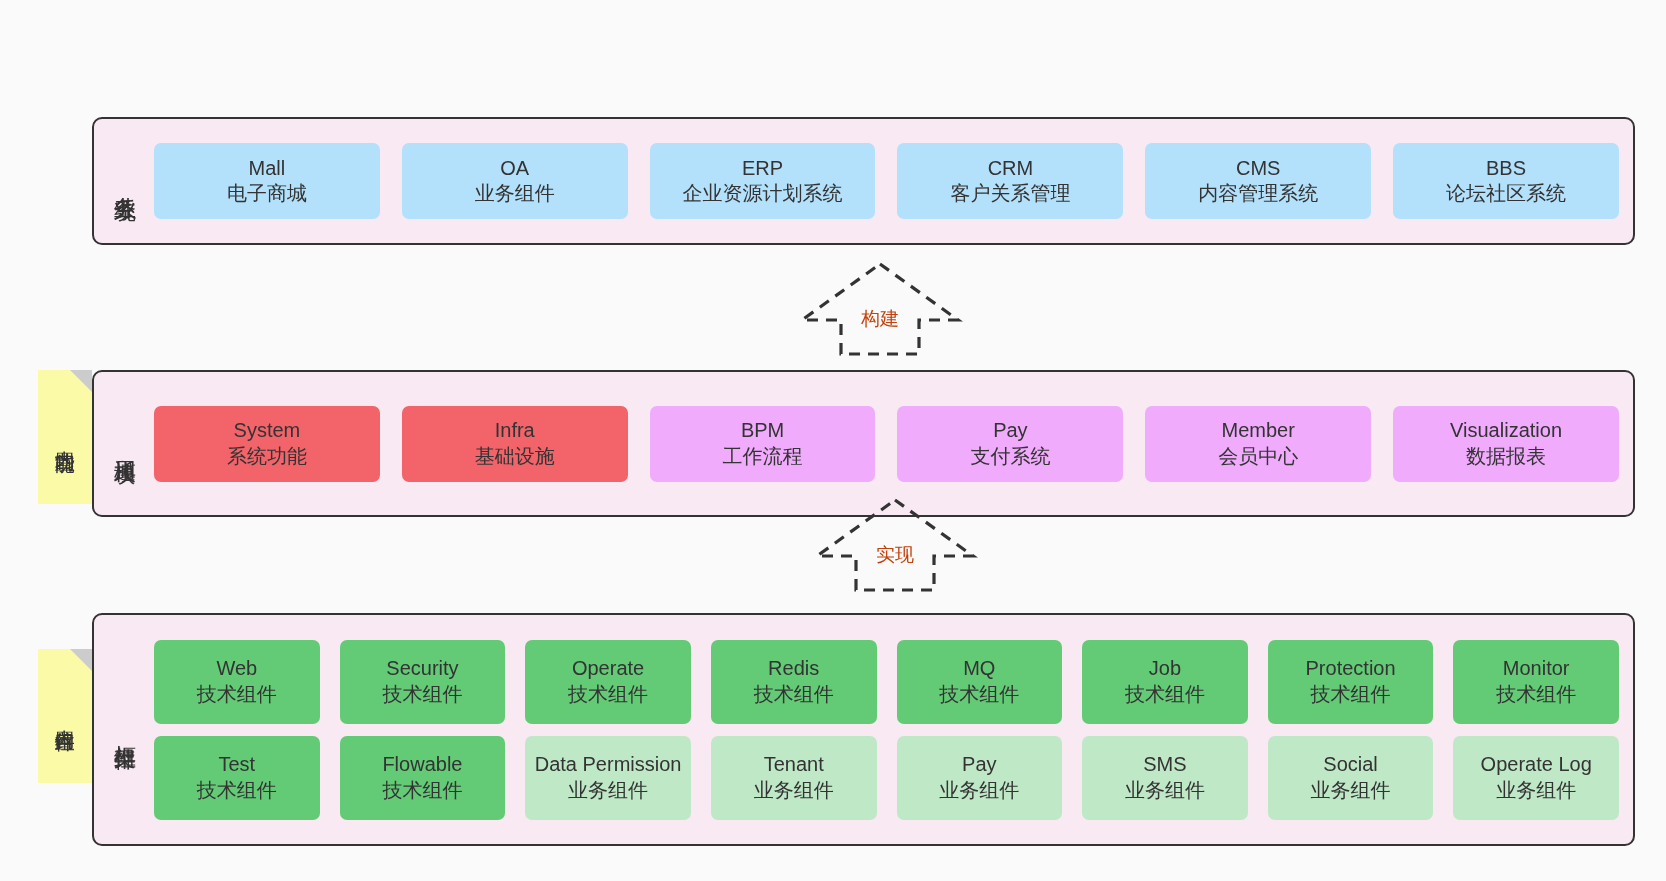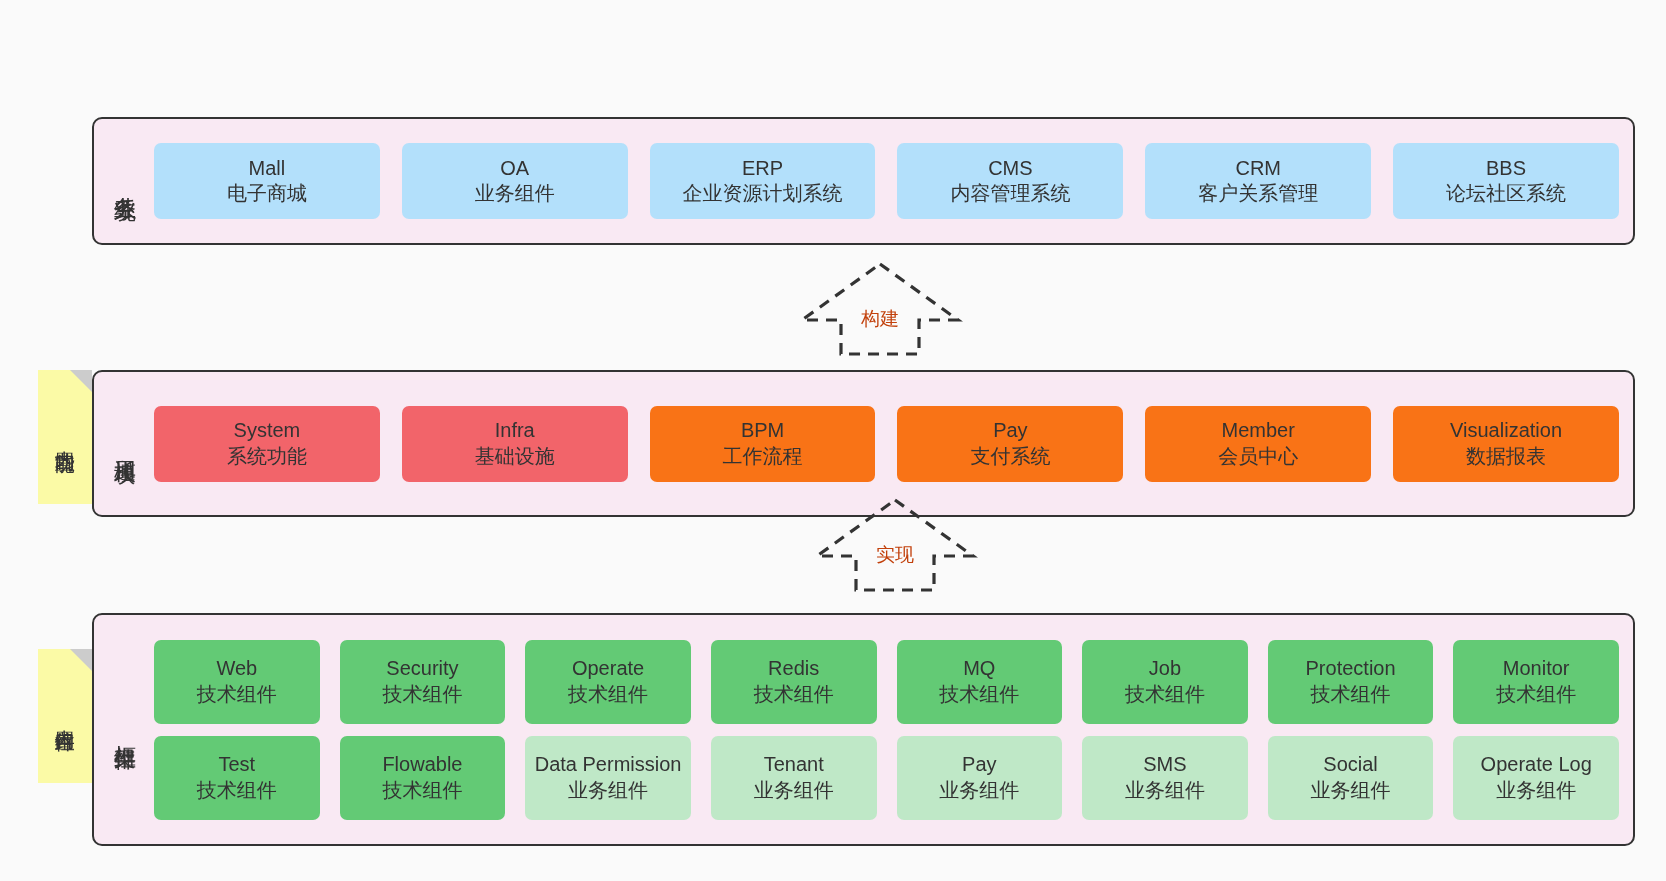--- a/index.html
+++ b/index.html
@@ -71,21 +71,21 @@
     box-sizing: border-box;
     padding: 4px 6px;
     user-select: none;
   }
   .card .t1 { white-space: normal; }
   .card .t2 { white-space: nowrap; }
 
   
   .c-blue        { background: #b3e0fb; }
   .c-red         { background: #f2646a; }
-  .c-pink        { background: #f97316; text-align: right; }
+  .c-pink        { background: #f0abfc; text-align: right; }
   .c-green       { background: #63ca75; }
   .c-lightgreen  { background: #bfe8c7; }
 
   
   #layer-business  { left: 92px;  top: 117px; width: 1543px; height: 128px; }
   #layer-common    { left: 92px;  top: 370px; width: 1543px; height: 147px; }
   #layer-framework { left: 92px;  top: 613px; width: 1543px; height: 233px; }
 
   #layer-business  .card-row { height: 76px; border-radius: 28px; }
   #layer-common    .card-row { height: 76px; }
@@ -155,26 +155,26 @@
       </div>
       <div class="card c-blue">
         <span class="t1">OA</span>
         <span class="t2">业务组件</span>
       </div>
       <div class="card c-blue">
         <span class="t1">ERP</span>
         <span class="t2">企业资源计划系统</span>
       </div>
       <div class="card c-blue">
+        <span class="t1">CRM</span>
+        <span class="t2">客户关系管理</span>
+      </div>
+      <div class="card c-blue">
         <span class="t1">CMS</span>
         <span class="t2">内容管理系统</span>
-      </div>
-      <div class="card c-blue">
-        <span class="t1">CRM</span>
-        <span class="t2">客户关系管理</span>
       </div>
       <div class="card c-blue">
         <span class="t1">BBS</span>
         <span class="t2">论坛社区系统</span>
       </div>
     </div>
   </div>
 </div>
 
 <div class="arrow-wrap" id="arrow-build">

